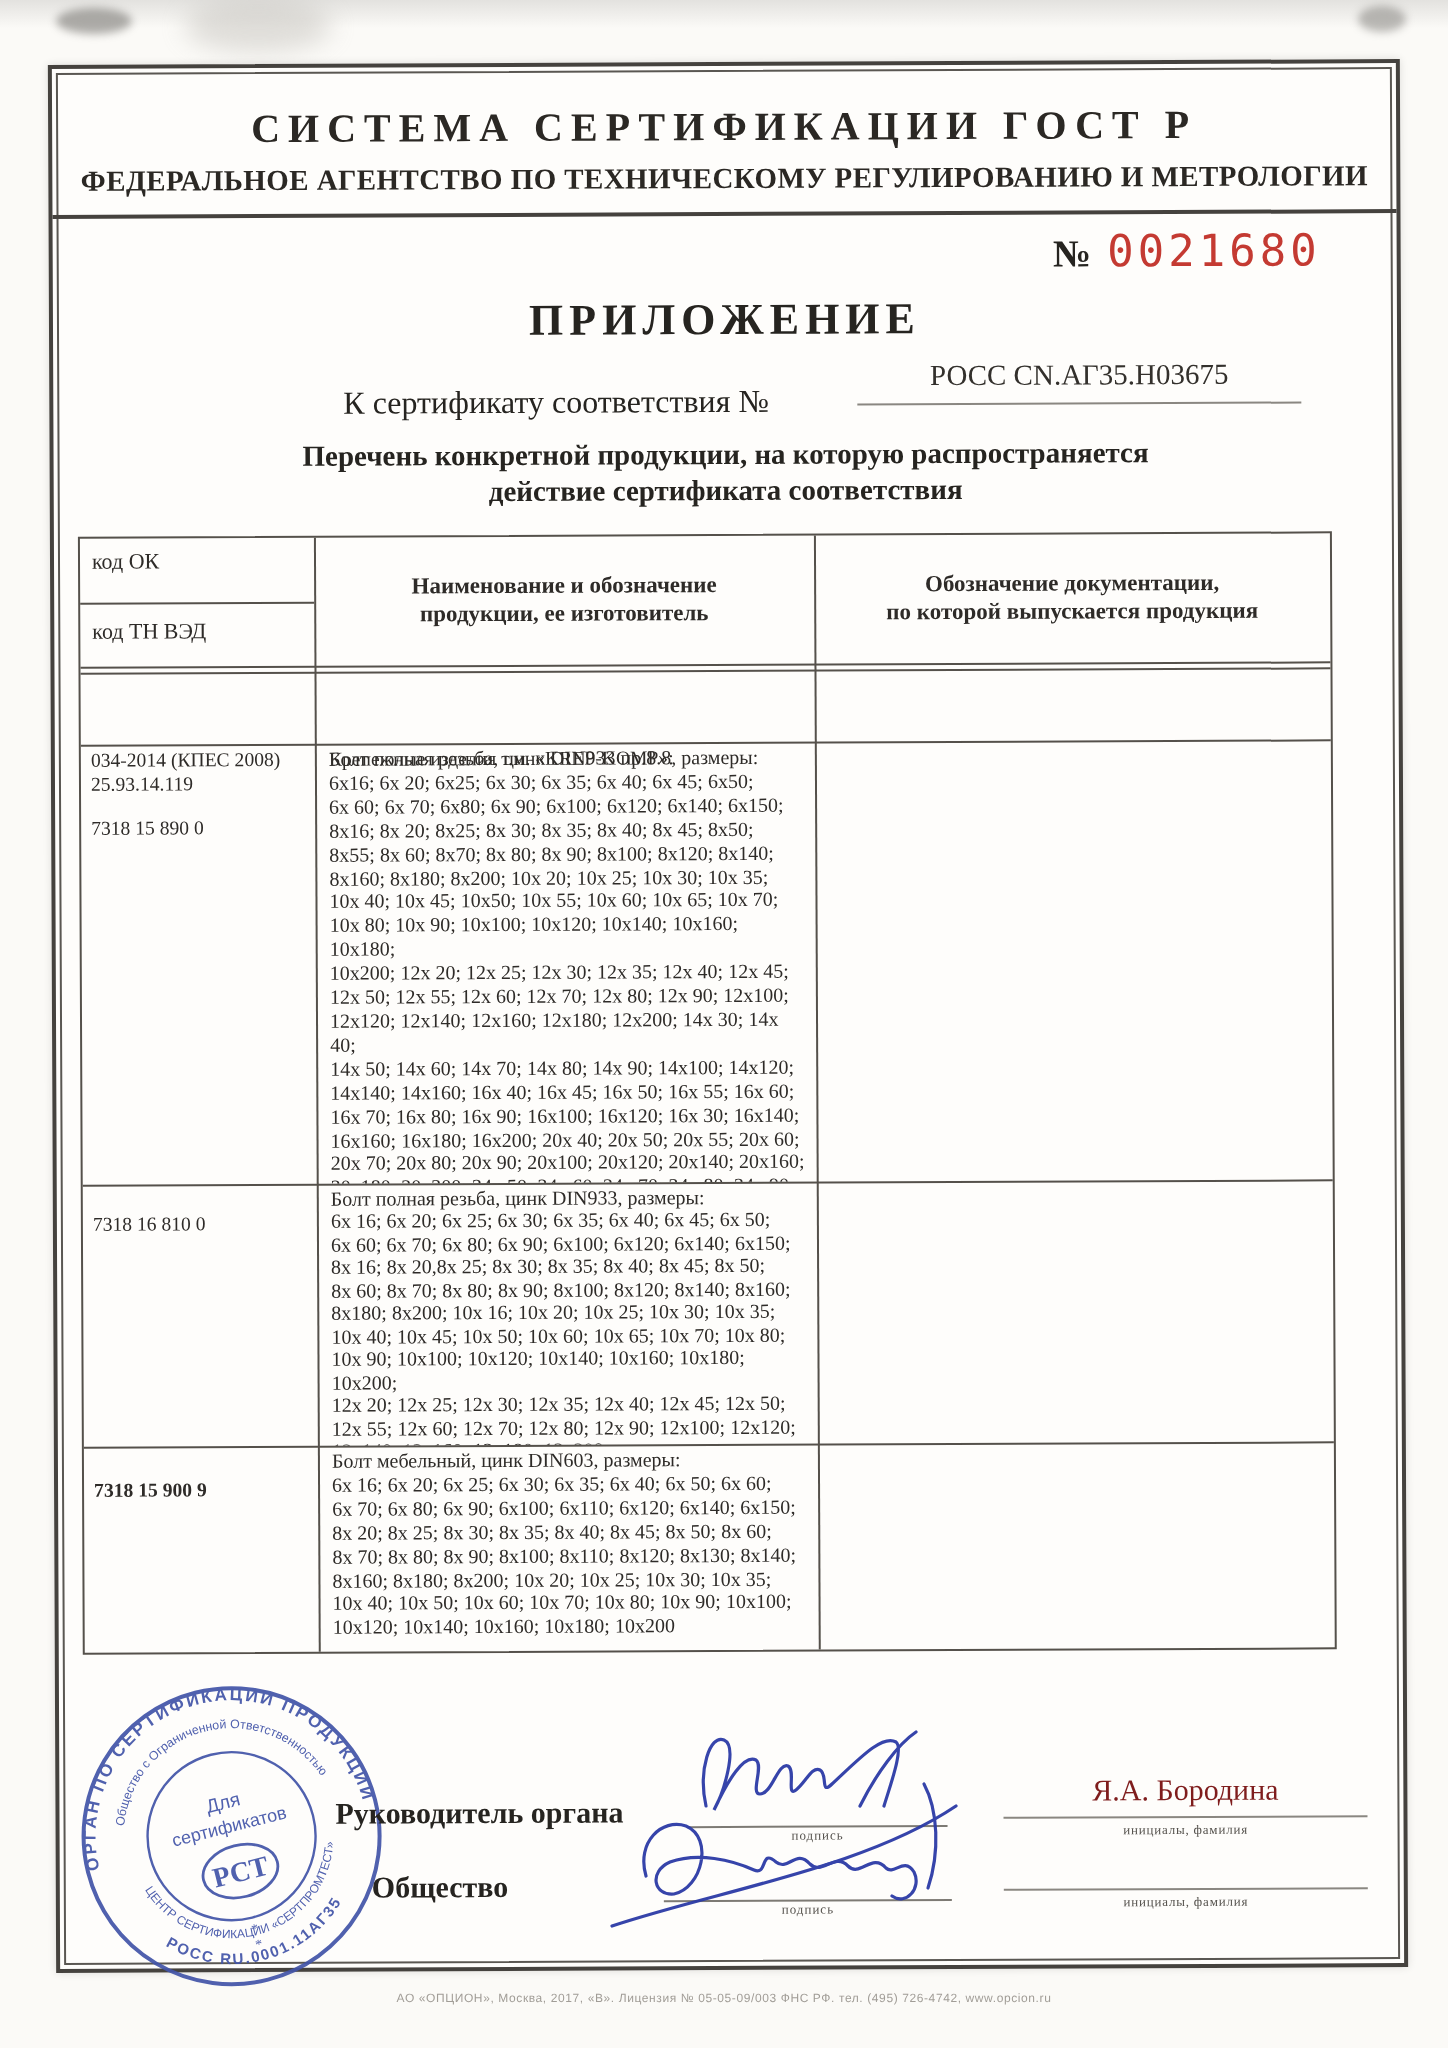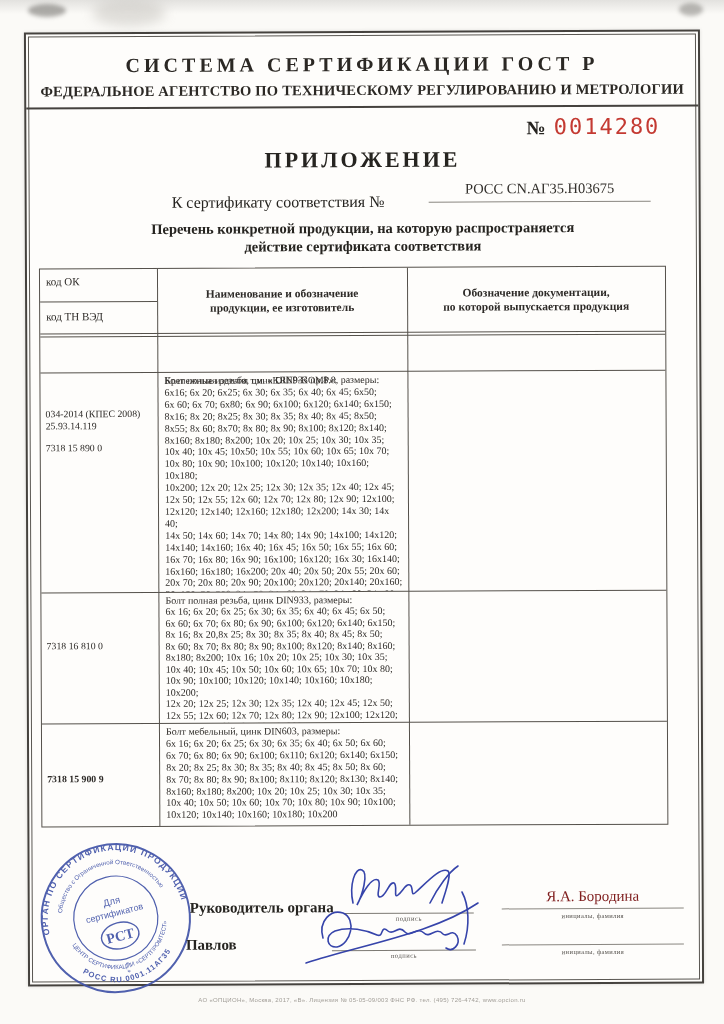--- a/index.html
+++ b/index.html
@@ -60,41 +60,41 @@
 
   .cell{position:absolute;overflow:hidden;box-sizing:border-box;}
   .hdr-code{left:0;width:117px;padding:6px 4px 0 6px;font-size:11px;color:#2e2b28;}
   .hdr-code-top{top:0;height:32px;}
   .hdr-code-bot{top:32px;height:32px;padding-top:9px;}
   .hdr-mid{left:117px;top:0;width:250px;height:64px;display:flex;align-items:center;justify-content:center;
     text-align:center;font-size:11.5px;font-weight:bold;white-space:pre-line;line-height:14px;color:#2e2b28;}
   .hdr-right{left:367px;top:0;width:258px;height:64px;display:flex;align-items:center;justify-content:center;
     text-align:center;font-size:11.5px;font-weight:bold;white-space:pre-line;line-height:14px;color:#2e2b28;}
 
-  .code-cell{left:0;width:117px;font-size:9.8px;line-height:11.5px;padding:3px 3px 0 5px;white-space:pre-line;color:#2e2b28;margin-top:33px;}
+  .code-cell{left:0;width:117px;font-size:9.8px;line-height:11.5px;padding:3px 3px 0 5px;white-space:pre-line;color:#2e2b28;}
   .name-cell{left:117px;width:250px;font-size:10px;line-height:11.9px;padding:3px 5px 0 7px;white-space:pre-line;color:#2e2b28;}
 
   .rowA-code{top:103px;height:38px;}
   .rowA-name{top:103px;height:38px;font-size:9.8px;} 
   .cB-code{top:323px;height:220px;padding-top:21px;}
   .cB-name{top:103px;height:220px;}
   .cC-code{top:323px;height:131px;padding-top:15px;}
   .cC-name{top:323px;height:131px;line-height:11.45px;}
   .cD-code{top:454px;height:103px;padding-top:17px;font-weight:bold;}
   .cD-name{top:454px;height:103px;}
   
   .cB-code{top:103px;height:284px;padding-top:37px;}
   .cB-name{top:103px;height:220px;}
   .cC-code{top:323px;height:131px;padding-top:15px;}
   .cD-code{top:454px;height:103px;padding-top:17px;}
   .cD-name{top:454px;height:103px;}
 
   
   .role{position:absolute;font-size:15px;font-weight:bold;color:#262420;}
-  .role1{left:160px;top:866px;}
+  .role1{left:138px;top:866px;}
   .role2{left:156px;top:903px;}
   .sig-line{position:absolute;border-bottom:1px solid #7d7a74;}
   .sigl1{left:314px;top:866px;width:130px;height:14px;}
   .sigl2{left:302px;top:903px;width:144px;height:14px;}
   .sig-cap{position:absolute;font-size:6.5px;letter-spacing:.5px;color:#55524d;text-align:center;}
   .sigc1{left:314px;top:882px;width:130px;}
   .sigc2{left:302px;top:919px;width:144px;}
   .name-box{position:absolute;left:472px;width:182px;text-align:center;font-size:15px;color:#7f1d1d;}
   .nm1{top:856px;}
   .nm2{top:892px;}
@@ -119,21 +119,21 @@
 <div class="smudge smudge-ghost"></div>
 
 <div class="sheet">
   <div class="inner-frame"></div>
 
   <div class="sys-title">СИСТЕМА СЕРТИФИКАЦИИ ГОСТ Р</div>
   <div class="agency">ФЕДЕРАЛЬНОЕ АГЕНТСТВО ПО ТЕХНИЧЕСКОМУ РЕГУЛИРОВАНИЮ И МЕТРОЛОГИИ</div>
   <div class="head-divider"></div>
 
   <div class="blank-num">
-    <span class="prefix">№</span><span class="digits">0014280</span>
+    <span class="prefix">№</span><span class="digits">0021680</span>
   </div>
 
   <div class="doc-title">ПРИЛОЖЕНИЕ</div>
 
   <div class="cert-line">
     <span class="label">К сертификату соответствия №</span>
     <span class="num-box">РОСС CN.АГ35.Н03675</span>
   </div>
 
   <div class="subtitle">Перечень конкретной продукции,  на которую распространяется
@@ -231,21 +231,21 @@
       <text x="78" y="64" text-anchor="middle" fill="#4254a8" font-family="Liberation Sans, sans-serif" font-size="9.5">Для</text>
       <text x="78" y="76" text-anchor="middle" fill="#4254a8" font-family="Liberation Sans, sans-serif" font-size="9">сертификатов</text>
       <ellipse cx="78" cy="96" rx="19" ry="13" fill="none" stroke="#4254a8" stroke-width="1.4"></ellipse>
       <text x="78" y="101" text-anchor="middle" fill="#4254a8" font-family="Liberation Serif, serif" font-size="14" font-weight="bold">РСТ</text>
       <text x="78" y="128" text-anchor="middle" fill="#4254a8" font-size="7">*</text>
       <text x="78" y="136" text-anchor="middle" fill="#4254a8" font-size="7">*</text>
     </svg>
   </div>
 
   <div class="role role1">Руководитель органа</div>
-  <div class="role role2">Павлов</div>
+  <div class="role role2">Общество</div>
 
   <div class="sig-line sigl1"></div>
   <div class="sig-cap sigc1">подпись</div>
   <div class="sig-line sigl2"></div>
   <div class="sig-cap sigc2">подпись</div>
 
   <div class="name-box nm1">Я.А. Бородина</div>
   <div class="name-line nml1"></div>
   <div class="name-cap nmc1">инициалы, фамилия</div>
   <div class="name-line nml2"></div>

